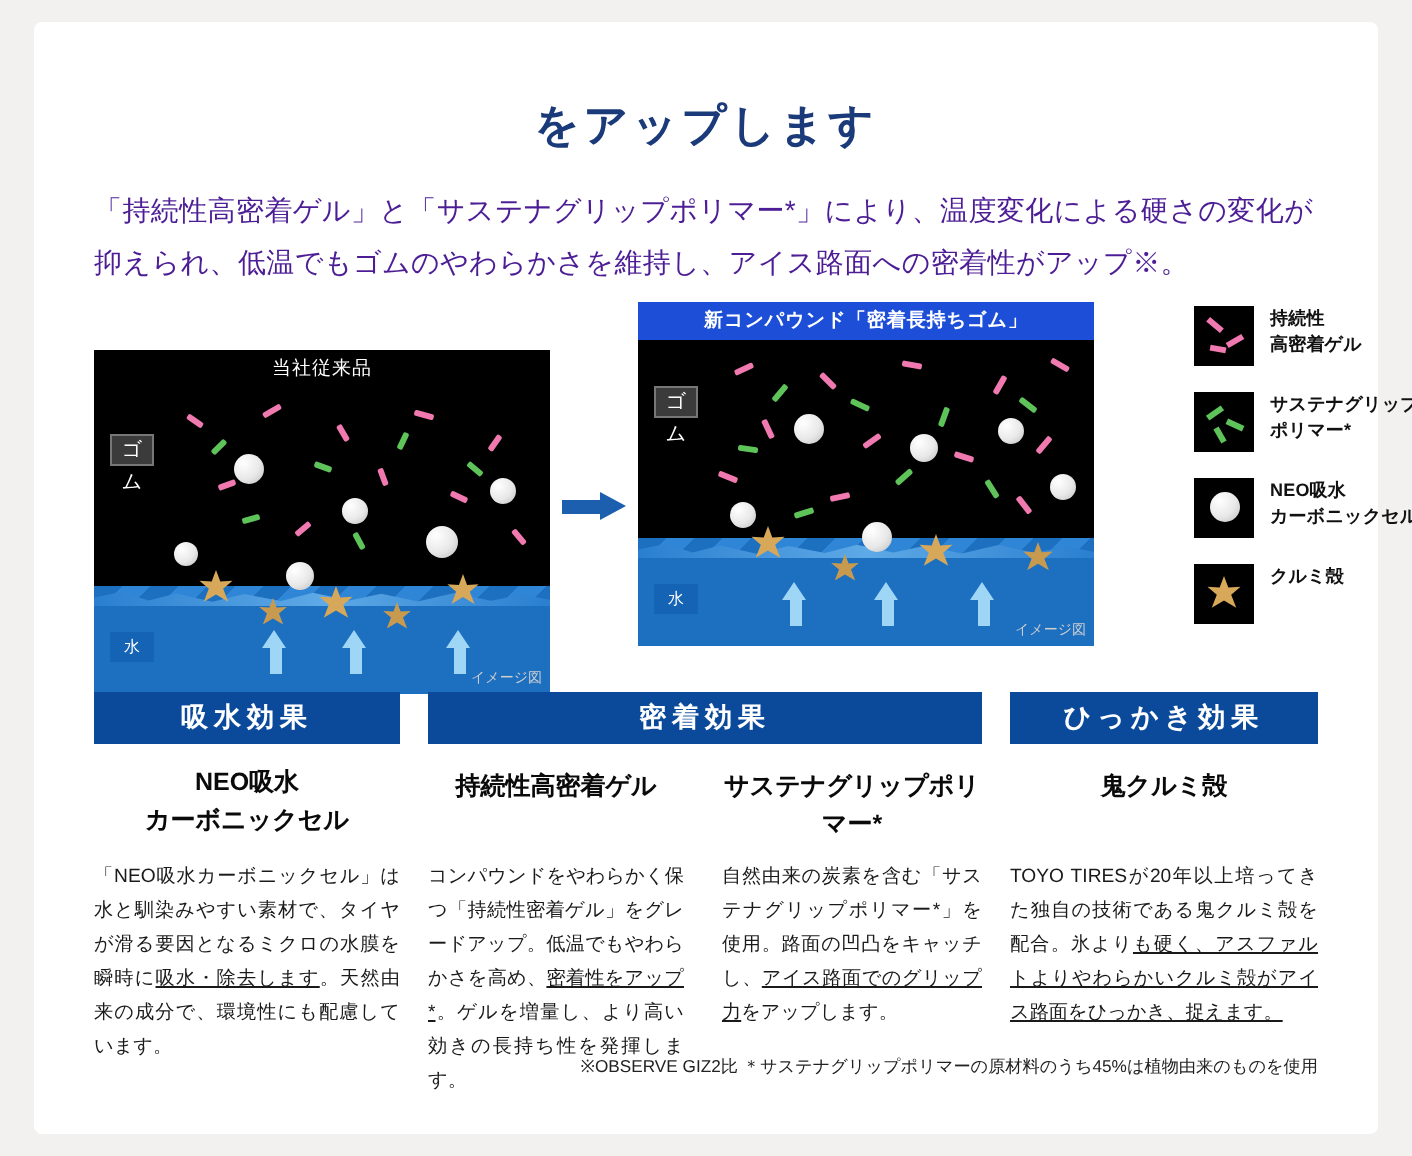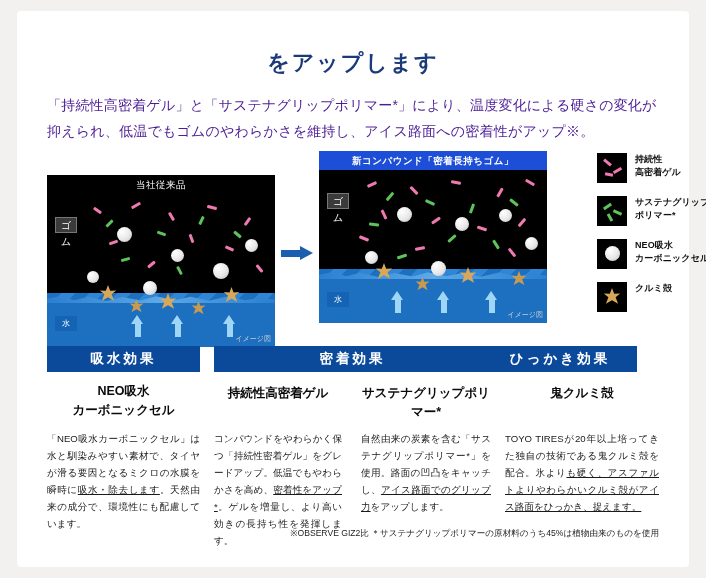--- a/index.html
+++ b/index.html
@@ -143,21 +143,21 @@
   
   .effects { position: absolute; top: 335px; left: 30px; width: 612px; }
   .bar {
     position: absolute; height: 26px;
     background: #0b4a9b;
     color: #fff; font-size: 13.5px; font-weight: bold;
     text-align: center; line-height: 26px; letter-spacing: 3px;
   }
   .bar.b1 { left: 0; width: 153px; }
   .bar.b2 { left: 167px; width: 277px; }
-  .bar.b3 { left: 436px; width: 154px; }
+  .bar.b3 { left: 458px; width: 154px; }
 
   .col-title {
     position: absolute; top: 36px;
     font-size: 12.5px; font-weight: bold; text-align: center; line-height: 1.5;
     color: #0a0a0a;
   }
   .col-body {
     position: absolute; top: 84px;
     font-size: 9.6px; line-height: 1.78; color: #1a1a1a; text-align: justify;
   }

